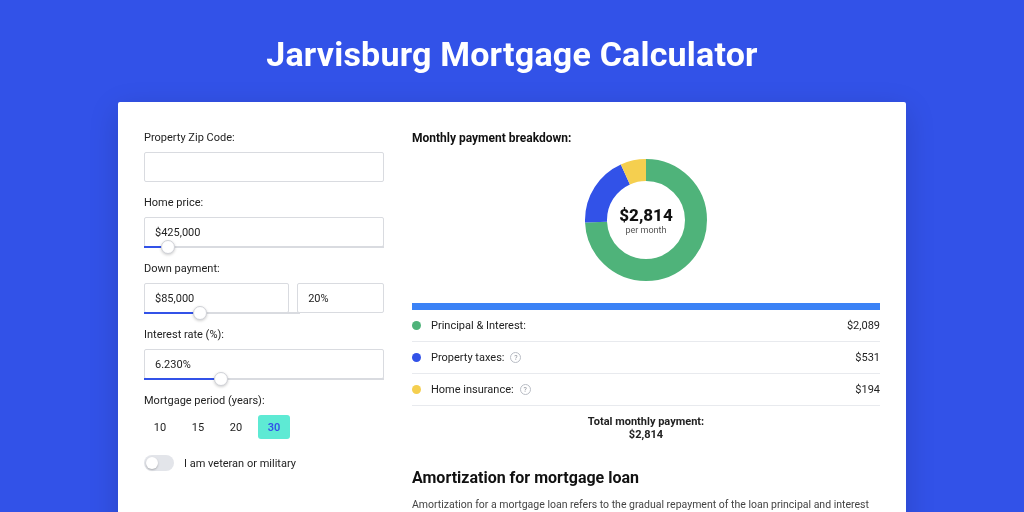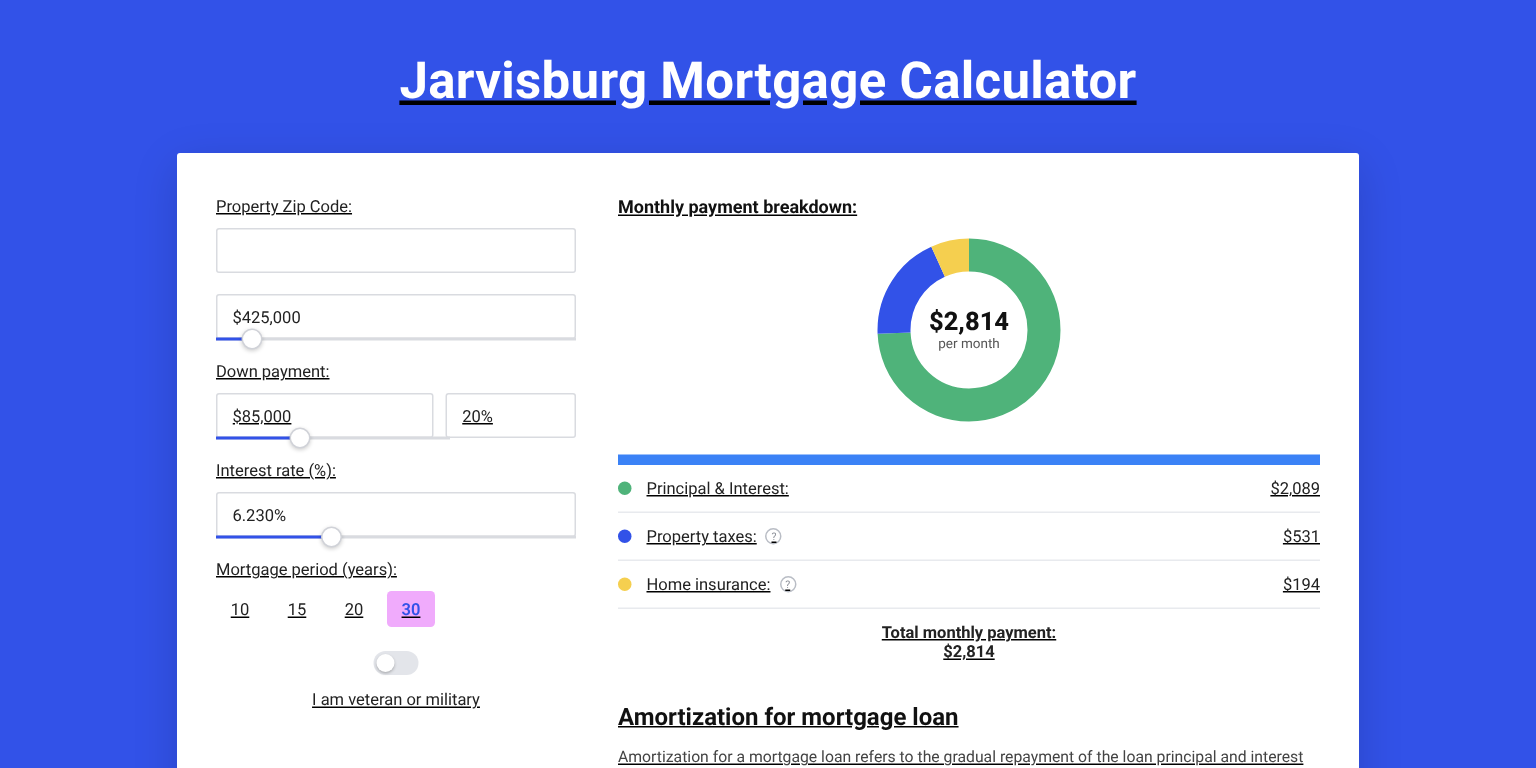--- a/index.html
+++ b/index.html
@@ -1,34 +1,34 @@
 <!DOCTYPE html>
 <html><head>
 <meta charset="utf-8">
 <style>
   *{box-sizing:border-box;margin:0;padding:0;font-family:-apple-system,BlinkMacSystemFont,"Segoe UI",Roboto,Arial,sans-serif;}
   body{width:1024px;height:512px;overflow:hidden;background:#3252e8;}
-  .hero{width:1024px;height:512px;position:relative;text-decoration:underline;}
+  .hero{width:1024px;height:512px;position:relative;}
   .title{color:#fff;font-size:34px;font-weight:700;text-align:center;padding:34px 0 28px;letter-spacing:.2px;}
   .panel{background:#fff;border-radius:2px;width:788px;margin:0 auto;height:450px;box-shadow:0 8px 30px rgba(0,0,0,.15);padding:29px 26px 0 26px;display:flex;gap:28px;}
   .left{width:240px;}
   .right{flex:1;}
   .lbl{font-size:11px;color:#222;margin-bottom:8px;display:block;}
   .field{width:100%;height:30px;border:1px solid #d9dbe0;border-radius:2px;padding:0 10px;font-size:11px;color:#222;}
   .group{margin-bottom:14px;position:relative;}
   .row2{display:flex;gap:8px;}
   .row2 .field:first-child{flex:1.9;}
   .row2 .field:last-child{flex:1;}
   .slider-track{height:2px;background:#d9dbe0;position:relative;margin-top:-1px;}
   .slider-fill{height:2px;background:#3252e8;position:absolute;left:0;top:0;}
   .slider-thumb{width:14px;height:14px;border-radius:50%;background:#fff;border:1px solid #d0d2d8;box-shadow:0 1px 3px rgba(0,0,0,.2);position:absolute;top:-6px;transform:translateX(-50%);}
   .seg{display:flex;gap:6px;align-items:center;}
   .seg button{width:32px;height:24px;border:none;background:transparent;font-size:11px;border-radius:3px;cursor:pointer;color:#222;}
-  .seg button.active{background:#f0abfc;color:#3252e8;font-weight:600;}
-  .toggle-row{display:flex;align-items:center;gap:10px;margin-top:16px;flex-direction:column;}
+  .seg button.active{background:#5eead4;color:#3252e8;font-weight:600;}
+  .toggle-row{display:flex;align-items:center;gap:10px;margin-top:16px;}
   .toggle{width:30px;height:16px;border-radius:10px;background:#e3e5ea;position:relative;}
   .toggle::after{content:"";position:absolute;width:12px;height:12px;background:#fff;border-radius:50%;top:2px;left:2px;box-shadow:0 1px 2px rgba(0,0,0,.25);}
   .toggle-lbl{font-size:11px;color:#222;}
   .sec-title{font-size:12px;font-weight:700;color:#111;margin-bottom:12px;}
   .donut-wrap{display:flex;justify-content:center;margin:6px 0 20px;}
   .donut{position:relative;width:126px;height:126px;}
   .donut svg{transform:rotate(-90deg);}
   .donut-center{position:absolute;inset:0;display:flex;flex-direction:column;align-items:center;justify-content:center;}
   .donut-val{font-size:17px;font-weight:800;color:#111;}
   .donut-sub{font-size:9px;color:#555;}
@@ -52,20 +52,21 @@
   <div class="panel">
 
     <div class="left">
 
       <div class="group">
         <label class="lbl">Property Zip Code:</label>
         <input class="field" value="" style="">
       </div>
 
       <div class="group">
+        <label class="lbl">Home price:</label>
         <input class="field" value="$425,000" style="">
         <div class="slider-track">
           <div class="slider-fill" style="width:10%"></div>
           <div class="slider-thumb" style="left:10%"></div>
         </div>
       </div>
 
       <div class="group">
         <label class="lbl">Down payment:</label>
         <div class="row2">

